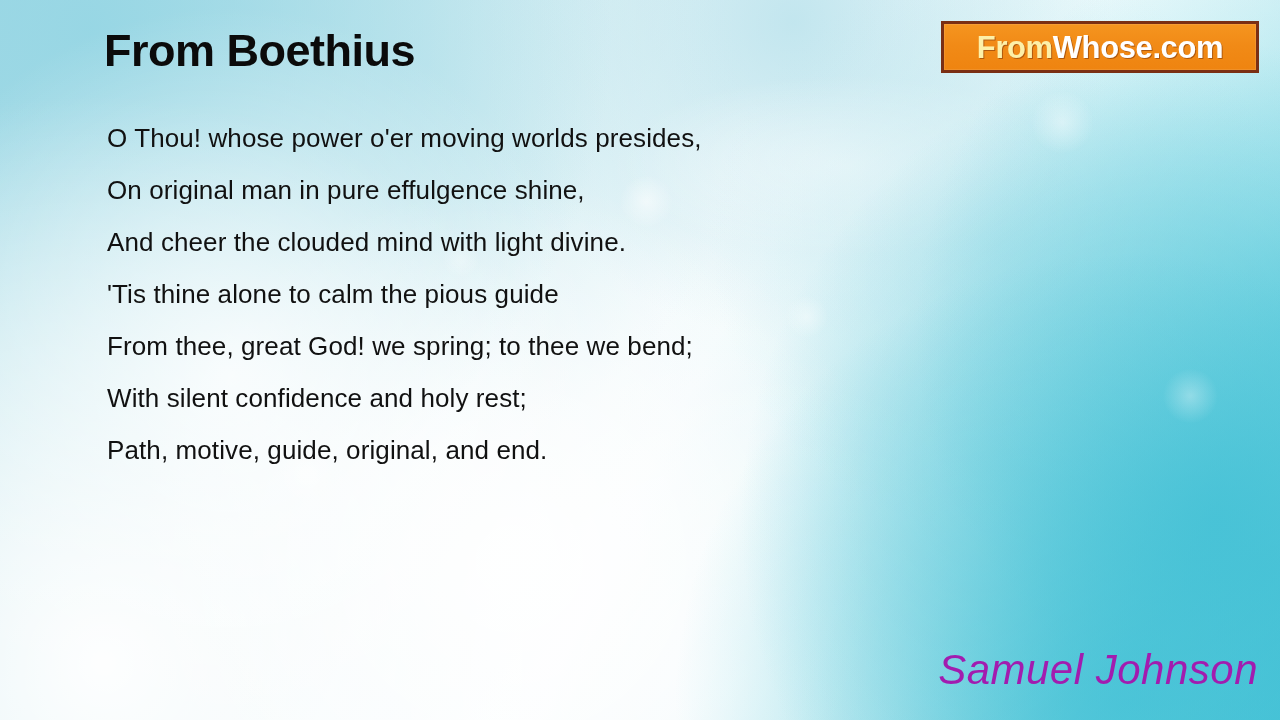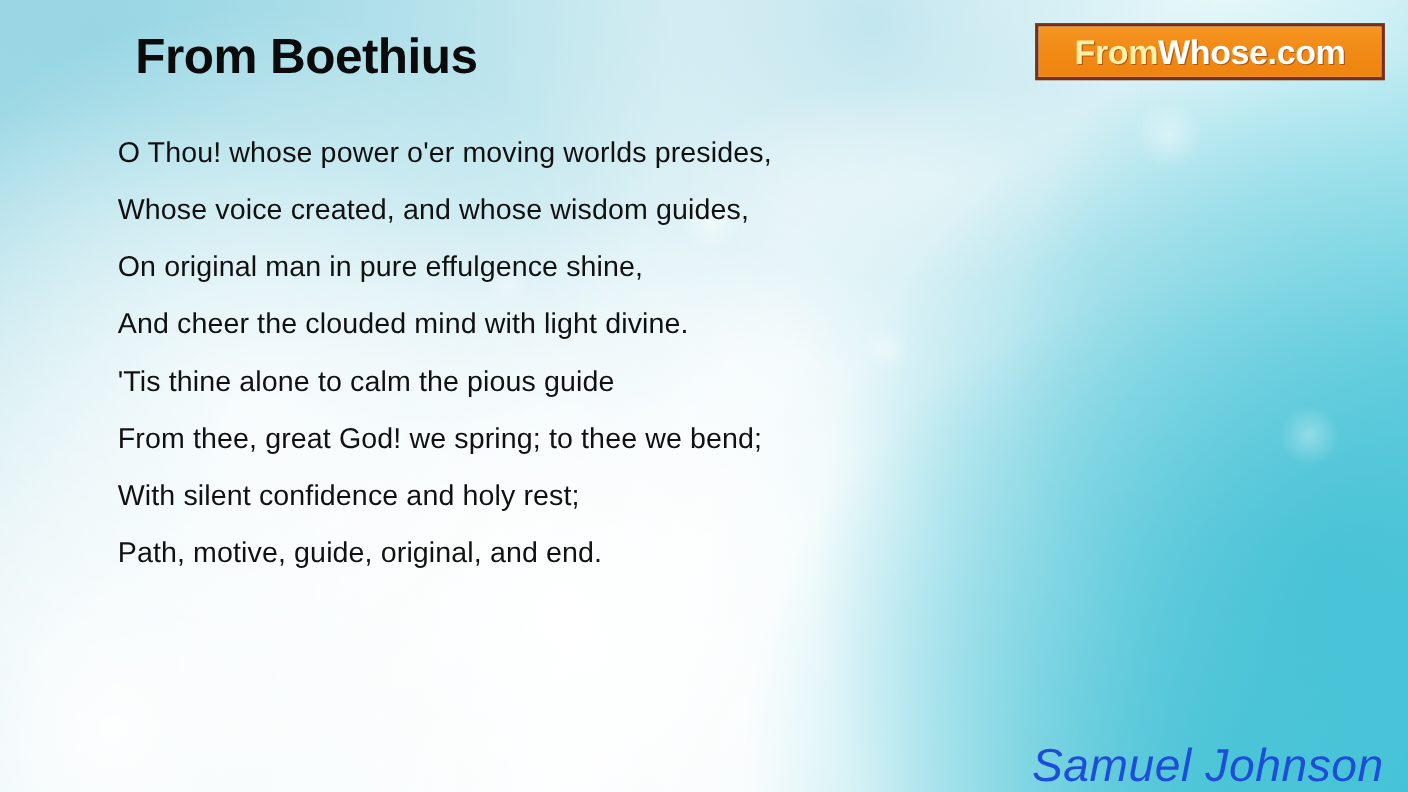--- a/index.html
+++ b/index.html
@@ -74,21 +74,20 @@
   
   .poem-title {
     position: absolute;
     left: 104px;
     top: 25px;
     font-size: 45px;
     font-weight: bold;
     color: #0b0b0b;
     letter-spacing: -0.5px;
     white-space: nowrap;
-    margin-left: 19px;
   }
 
   
   .poem-body {
     position: absolute;
     left: 107px;
     top: 112px;
     width: 820px;
   }
   .poem-line {
@@ -98,25 +97,25 @@
     line-height: 52px;
     height: 52px;
     white-space: nowrap;
     letter-spacing: 0.1px;
   }
 
   
   .author {
     position: absolute;
     right: 22px;
-    bottom: 0;
+    bottom: 26px;
     font-size: 42px;
     font-style: italic;
     font-weight: normal;
-    color: #1d4ed8;
+    color: #a21caf;
     white-space: nowrap;
     letter-spacing: 0.5px;
   }
 
   
   .logo {
     position: absolute;
     left: 941px;
     top: 21px;
     width: 318px;
@@ -148,21 +147,20 @@
   <div class="bg-base"></div>
   <div class="bg-layer bg-blobs-a"></div>
   <div class="bg-layer bg-blobs-b"></div>
   <div class="bg-layer bg-blobs-c"></div>
   <div class="bg-layer bg-speckle"></div>
 
   <div class="poem-title">From Boethius</div>
 
   <div class="poem-body">
     <div class="poem-line">O Thou! whose power o'er moving worlds presides,</div>
-    <div class="poem-line">Whose voice created, and whose wisdom guides,</div>
     <div class="poem-line">On original man in pure effulgence shine,</div>
     <div class="poem-line">And cheer the clouded mind with light divine.</div>
     <div class="poem-line">'Tis thine alone to calm the pious guide</div>
     <div class="poem-line">From thee, great God! we spring; to thee we bend;</div>
     <div class="poem-line">With silent confidence and holy rest;</div>
     <div class="poem-line">Path, motive, guide, original, and end.</div>
   </div>
 
   <div class="author">Samuel Johnson</div>
 

